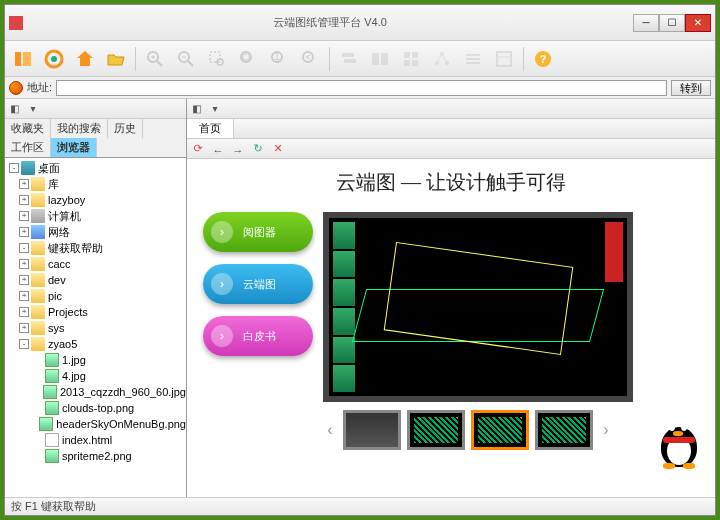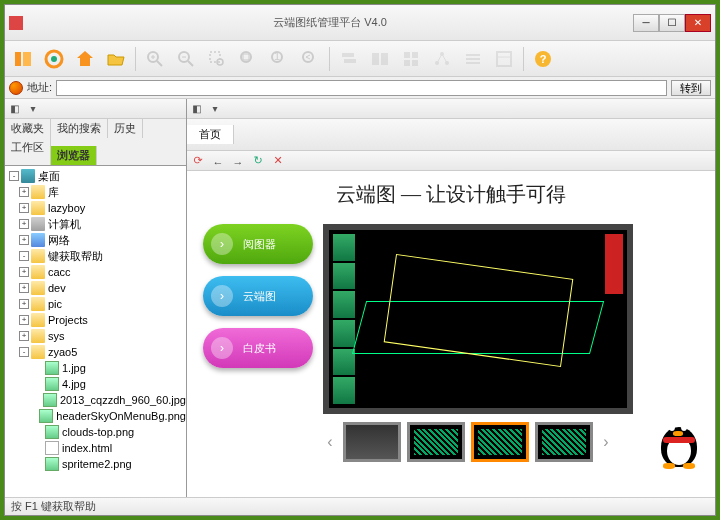--- a/index.html
+++ b/index.html
@@ -21,34 +21,34 @@
 .circ { width: 14px; height: 14px; border-radius: 50%; background: radial-gradient(circle at 30% 30%, #f90, #d40); border: 1px solid #a30; }
 .addrlbl { color: #333; }
 .addrinput { flex: 1; height: 16px; border: 1px solid #999; background: #fff; padding: 0 2px; font-size: 11px; }
 .gobtn { height: 16px; padding: 0 8px; border: 1px solid #999; background: linear-gradient(#fafafa,#e0e0e0); cursor: pointer; font-size: 11px; }
 .main { flex: 1; display: flex; overflow: hidden; }
 .left { width: 182px; border-right: 1px solid #999; background: #fff; display: flex; flex-direction: column; }
 .minibar { height: 20px; background: linear-gradient(#f8f8f8,#e8e8e8); border-bottom: 1px solid #ccc; display: flex; align-items: center; padding: 0 2px; gap: 2px; }
 .mbtn { width: 16px; height: 16px; cursor: pointer; display: flex; align-items: center; justify-content: center; font-size: 10px; color: #555; }
 .tabs { display: flex; flex-wrap: wrap; border-bottom: 1px solid #999; background: #f0f0f0; }
 .tab { padding: 2px 6px; border-right: 1px solid #ccc; cursor: pointer; font-size: 11px; color: #333; }
-.tab.active { background: #84cc16; font-weight: bold; margin-top: 8px; }
+.tab.active { background: #7dd3fc; font-weight: bold; }
 .tree { flex: 1; overflow: auto; padding: 2px 0; background: #fff; }
 .treenode { display: flex; align-items: center; height: 16px; padding-left: 4px; white-space: nowrap; cursor: pointer; }
 .expand { width: 10px; height: 10px; border: 1px solid #888; display: flex; align-items: center; justify-content: center; font-size: 8px; margin-right: 2px; color: #333; background: #fff; line-height: 1; }
 .expand.none { border: none; background: none; }
 .nicon { width: 14px; height: 14px; margin-right: 3px; flex-shrink: 0; }
 .folder { background: linear-gradient(#ffe9a8,#f5c542); border-radius: 1px; }
 .drive { background: linear-gradient(#d0d0d0,#a0a0a0); border-radius: 1px; }
 .desktop { background: linear-gradient(#5bc,#389); border-radius: 1px; }
 .net { background: linear-gradient(#8cf,#58d); border-radius: 1px; }
 .fileic { background: #fff; border: 1px solid #aaa; }
 .imgic { background: linear-gradient(#afc,#6c8); border: 1px solid #6a6; }
 .right { flex: 1; display: flex; flex-direction: column; background: #fff; }
-.rtabbar { height: 32px; background: linear-gradient(#f8f8f8,#e8e8e8); border-bottom: 1px solid #ccc; display: flex; align-items: center; }
+.rtabbar { height: 20px; background: linear-gradient(#f8f8f8,#e8e8e8); border-bottom: 1px solid #ccc; display: flex; align-items: center; }
 .rtab { padding: 2px 12px; border-right: 1px solid #ccc; background: #fff; cursor: pointer; font-size: 11px; }
 .rtool { height: 20px; background: linear-gradient(#f8f8f8,#e8e8e8); border-bottom: 1px solid #ccc; display: flex; align-items: center; padding: 0 4px; gap: 6px; }
 .rtbtn { width: 14px; height: 14px; cursor: pointer; display: flex; align-items: center; justify-content: center; font-size: 11px; color: #444; }
 .content { flex: 1; background: #fff; padding: 10px 16px; overflow: hidden; position: relative; }
 .headline { font-size: 20px; color: #222; text-align: center; margin-bottom: 16px; font-family: SimSun, serif; }
 .row { display: flex; gap: 10px; }
 .btns { display: flex; flex-direction: column; gap: 12px; }
 .pillbtn { width: 110px; height: 40px; border-radius: 20px; display: flex; align-items: center; padding: 0 8px; color: #fff; font-size: 14px; cursor: pointer; box-shadow: 0 3px 5px rgba(0,0,0,.3); }
 .pillbtn .arr { width: 22px; height: 22px; border-radius: 50%; background: rgba(255,255,255,.35); display: flex; align-items: center; justify-content: center; margin-right: 10px; font-size: 12px; }
 .green { background: linear-gradient(#7ed321,#4fa80e); }
@@ -305,26 +305,26 @@
               <span>4.jpg</span>
             </div>
             <div class="treenode" style="padding-left: 28px;">
               <span class="expand none"> </span>
               <span class="nicon imgic"></span>
               <span>2013_cqzzdh_960_60.jpg</span>
             </div>
             <div class="treenode" style="padding-left: 28px;">
               <span class="expand none"> </span>
               <span class="nicon imgic"></span>
+              <span>clouds-top.png</span>
+            </div>
+            <div class="treenode" style="padding-left: 28px;">
+              <span class="expand none"> </span>
+              <span class="nicon imgic"></span>
               <span>headerSkyOnMenuBg.png</span>
-            </div>
-            <div class="treenode" style="padding-left: 28px;">
-              <span class="expand none"> </span>
-              <span class="nicon imgic"></span>
-              <span>clouds-top.png</span>
             </div>
             <div class="treenode" style="padding-left: 28px;">
               <span class="expand none"> </span>
               <span class="nicon fileic"></span>
               <span>index.html</span>
             </div>
             <div class="treenode" style="padding-left: 28px;">
               <span class="expand none"> </span>
               <span class="nicon imgic"></span>
               <span>spriteme2.png</span>

